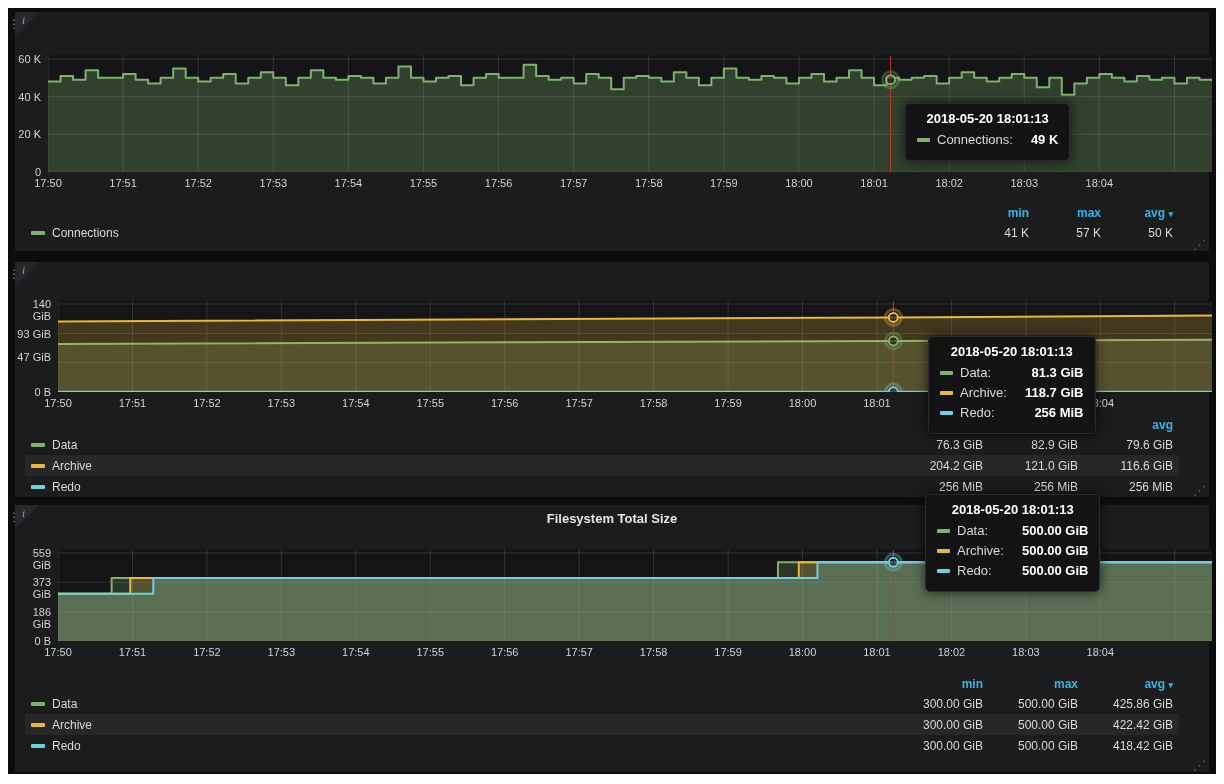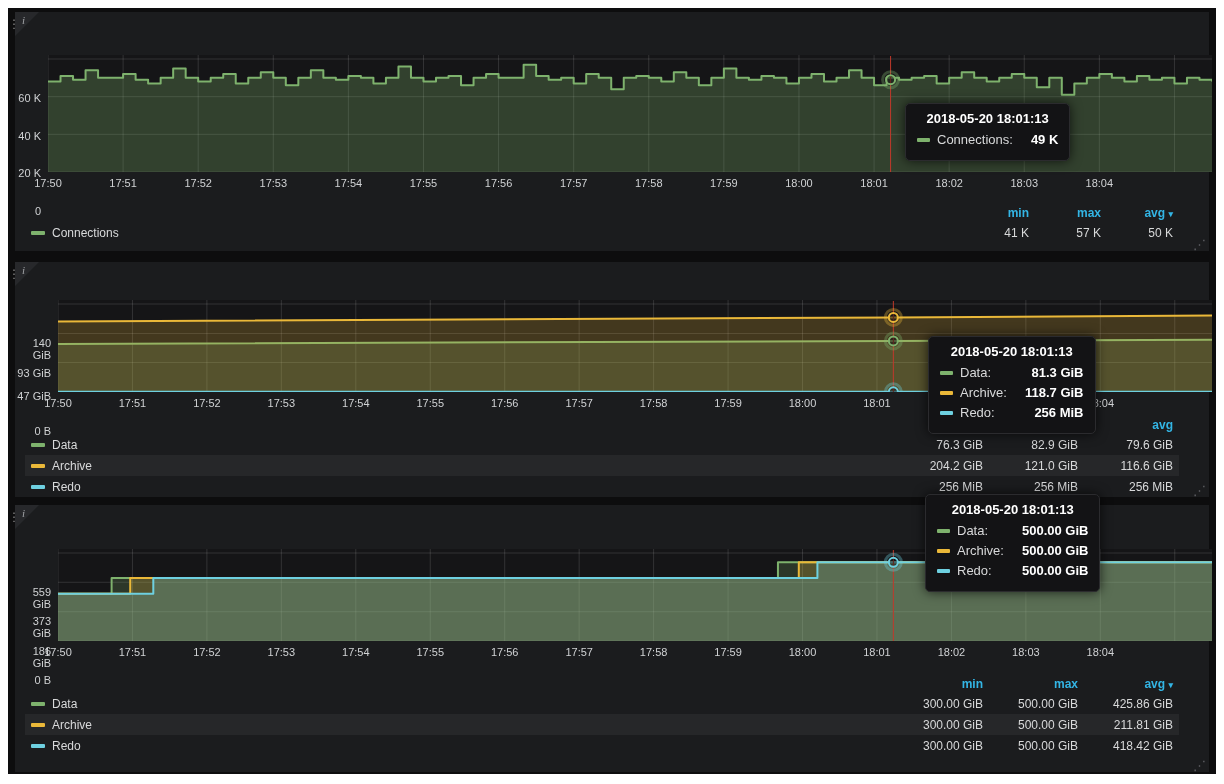--- a/index.html
+++ b/index.html
@@ -16,21 +16,21 @@
   .panel-title { position:absolute; top:6px; left:0; right:0; text-align:center;
     font-size:13px; font-weight:bold; color:#e3e4e6; cursor:pointer; z-index:3; }
   .corner { position:absolute; top:0; left:0; width:0; height:0;
     border-top:24px solid #27282b; border-right:24px solid transparent; }
   .info-icon { position:absolute; top:2px; left:7px; font-size:11px; font-style:italic;
     font-family:"Liberation Serif", serif; color:#a3a5a8; z-index:4; cursor:pointer; }
   .row-handle { position:absolute; width:7px; color:#8a8a8a; font-size:12px;
     line-height:8px; text-align:center; cursor:grab; letter-spacing:0; }
   .plot-svg { position:absolute; z-index:1; }
   .tick { position:absolute; font-size:11px; color:#d0d2d4; z-index:2; }
-  .ytick { text-align:right;margin-top:39px; }
+  .ytick { text-align:right; }
   .xtick { text-align:center; }
   .legend-table { position:absolute; font-size:12px; color:#d8d9da; z-index:2; }
   .lg-row { display:flex; align-items:center; height:21px; padding:0 6px; }
   .lg-row.alt { background:rgba(255,255,255,0.05); }
   .lg-hdr-row { display:flex; align-items:center; height:18px; padding:0 6px; }
   .lg-dash { width:14px; height:4px; border-radius:1px; margin-right:7px; flex:none; }
   .lg-label { cursor:pointer; }
   .lg-sp { flex:1; }
   .lg-col { text-align:right; flex:none; }
   .col-w { width:95px; }
@@ -216,20 +216,21 @@
       <div class="tick xtick" style="left: 763.516px; width: 48px; top: 135px;">18:00</div>
       <div class="tick xtick" style="left: 837.968px; width: 48px; top: 135px;">18:01</div>
       <div class="tick xtick" style="left: 912.419px; width: 48px; top: 135px;">18:02</div>
       <div class="tick xtick" style="left: 986.871px; width: 48px; top: 135px;">18:03</div>
       <div class="tick xtick" style="left: 1061.32px; width: 48px; top: 135px;">18:04</div>
     </div>
 
   <div class="panel" id="panel-2">
     <div class="corner"></div>
     <span class="info-icon">i</span>
+    <div class="panel-title">Filesystem Total Size</div>
 
     <div class="legend-table" style="left:10px; right:30px; top:170px;">
       <div class="lg-hdr-row">
         <span class="lg-sp"></span>
         <span class="lg-col col-w hdr">min</span>
         <span class="lg-col col-w hdr">max</span>
         <span class="lg-col col-w hdr"><span>avg</span> <span class="caret">▾</span></span>
       </div>
       <div class="lg-row">
         <span class="lg-dash" style="background:#7eb26d;"></span>
@@ -238,21 +239,21 @@
         <span class="lg-col col-w">300.00 GiB</span>
         <span class="lg-col col-w">500.00 GiB</span>
         <span class="lg-col col-w">425.86 GiB</span>
       </div>
       <div class="lg-row alt">
         <span class="lg-dash" style="background:#eab839;"></span>
         <span class="lg-label">Archive</span>
         <span class="lg-sp"></span>
         <span class="lg-col col-w">300.00 GiB</span>
         <span class="lg-col col-w">500.00 GiB</span>
-        <span class="lg-col col-w">211.81 GiB</span>
+        <span class="lg-col col-w">422.42 GiB</span>
       </div>
       <div class="lg-row">
         <span class="lg-dash" style="background:#6ed0e0;"></span>
         <span class="lg-label">Redo</span>
         <span class="lg-sp"></span>
         <span class="lg-col col-w">300.00 GiB</span>
         <span class="lg-col col-w">500.00 GiB</span>
         <span class="lg-col col-w">418.42 GiB</span>
       </div>
     </div>

